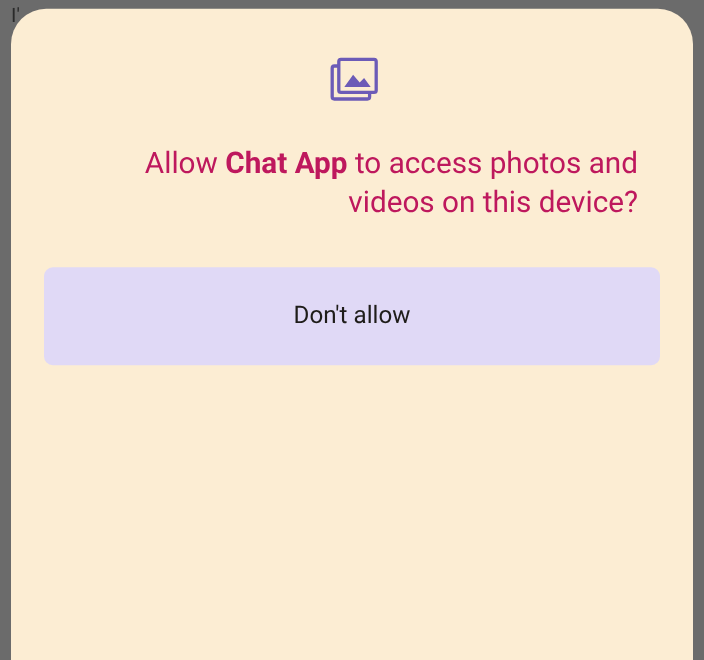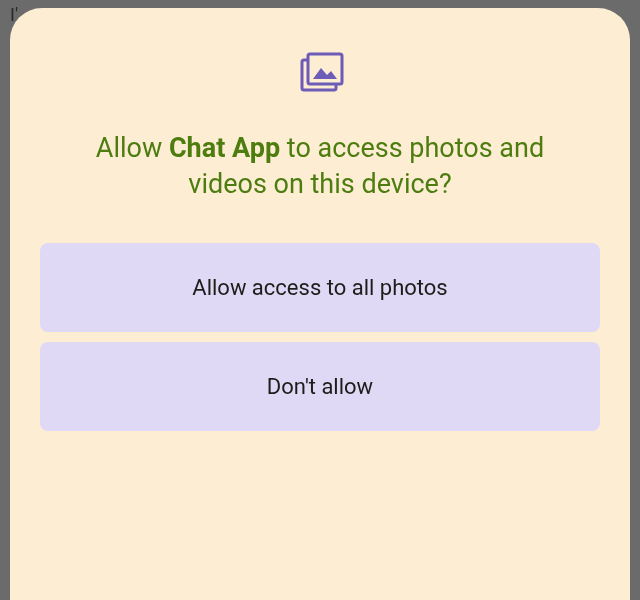--- a/index.html
+++ b/index.html
@@ -34,22 +34,22 @@
       display: flex;
       flex-direction: column;
       align-items: center;
     }
     .icon-wrap {
       margin-top: 8px;
       margin-bottom: 28px;
     }
     .title {
       font-size: 27px;
-      color: #4d7c0f;
-      text-align: center;
+      color: #be185d;
+      text-align: right;
       line-height: 1.35;
       font-weight: 400;
       margin-bottom: 40px;
       max-width: 520px;
     }
     .title .bold {
       font-weight: 700;
     }
     .buttons {
       display: flex;
@@ -81,16 +81,15 @@
       <rect x="14" y="8" width="34" height="30" rx="2" fill="#fcedd3" stroke="#6c5bb7" stroke-width="3"></rect>
       <polygon points="19,33 27,22 33,29 37,25 43,33" fill="#6c5bb7"></polygon>
     </svg>
   </div>
 
   <div class="title">
     <span>Allow </span><span class="bold">Chat App</span><span> to access photos and videos on this device?</span>
   </div>
 
   <div class="buttons">
-    <button class="perm-btn">Allow access to all photos</button>
     <button class="perm-btn">Don't allow</button>
   </div>
 </div>
 
 </body></html>

